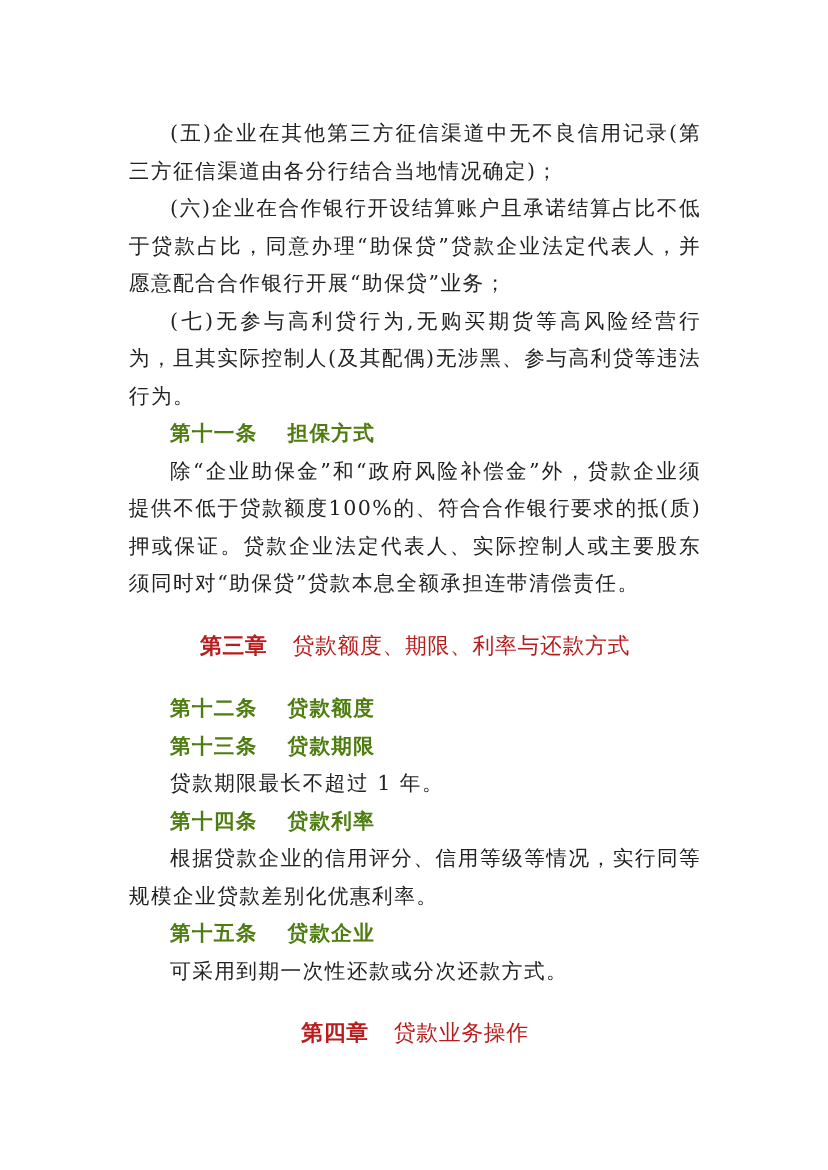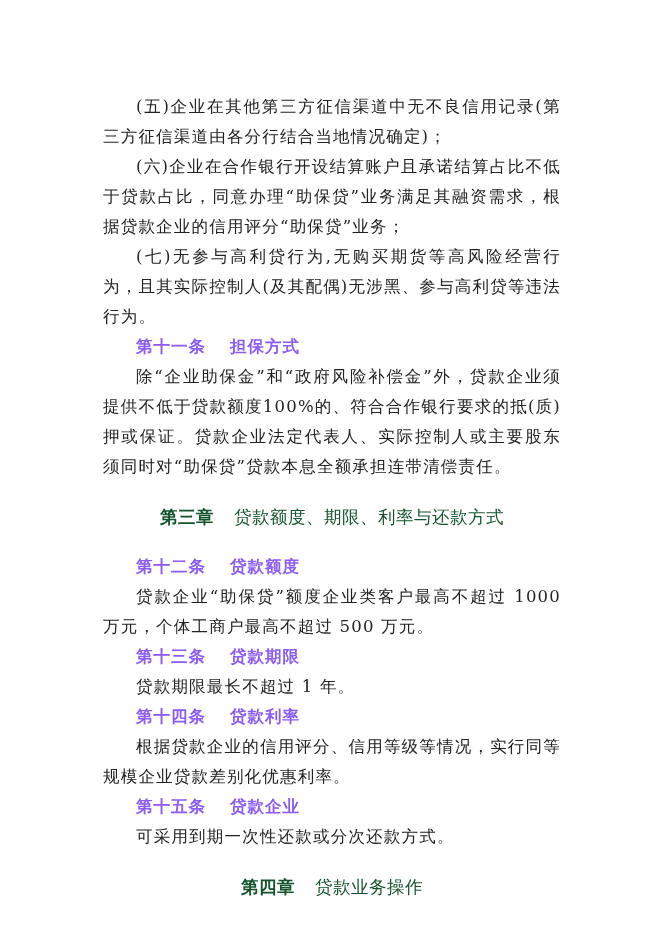--- a/index.html
+++ b/index.html
@@ -4,53 +4,52 @@
 <style>
   html, body { margin: 0; padding: 0; background: #ffffff; }
   body { width: 662px; height: 936px; position: relative; overflow: hidden; }
   .page {
     position: absolute; left: 103px; top: 92px; width: 458px;
     font-family: "DejaVu Serif", "Liberation Serif", serif;
     font-size: 16.5px; color: #222; line-height: 30px;
   }
   .p { margin: 0; text-align: justify; text-align-last: left; letter-spacing: 1.2px; }
   .indent { text-indent: 33px; }
-  .article { margin: 0; font-weight: bold; text-indent: 33px; letter-spacing: 1px; color: #8b5cf6; }
+  .article { margin: 0; font-weight: bold; text-indent: 33px; letter-spacing: 1px; color: #4d7c0f; }
   .article .gap { display: inline-block; width: 24px; }
   .chapter {
     margin: 0; text-align: center; font-family: "DejaVu Sans", "Liberation Sans", sans-serif;
-    font-size: 17.5px; color: #14532d; letter-spacing: 0.5px;
+    font-size: 17.5px; color: #b91c1c; letter-spacing: 0.5px;
   }
   .chapter .num { font-weight: bold; }
   .chapter .gap { display: inline-block; width: 20px; }
   .ch3 { margin-top: 20px; margin-bottom: 20px; }
   .ch4 { margin-top: 20px; }
 </style>
 </head>
 <body>
 
 <div class="page">
 
   <p class="p indent">(五)企业在其他第三方征信渠道中无不良信用记录(第三方征信渠道由各分行结合当地情况确定)；</p>
-  <p class="p indent">(六)企业在合作银行开设结算账户且承诺结算占比不低于贷款占比，同意办理“助保贷”业务满足其融资需求，根据贷款企业的信用评分“助保贷”业务；</p>
+  <p class="p indent">(六)企业在合作银行开设结算账户且承诺结算占比不低于贷款占比，同意办理“助保贷”贷款企业法定代表人，并愿意配合合作银行开展“助保贷”业务；</p>
   <p class="p indent">(七)无参与高利贷行为,无购买期货等高风险经营行为，且其实际控制人(及其配偶)无涉黑、参与高利贷等违法行为。</p>
 
   <p class="article">
     <span>第十一条</span><span class="gap"></span><span>担保方式</span>
   </p>
   <p class="p indent">除“企业助保金”和“政府风险补偿金”外，贷款企业须提供不低于贷款额度100%的、符合合作银行要求的抵(质)押或保证。贷款企业法定代表人、实际控制人或主要股东须同时对“助保贷”贷款本息全额承担连带清偿责任。</p>
 
   <p class="chapter ch3">
     <span class="num">第三章</span><span class="gap"></span><span>贷款额度、期限、利率与还款方式</span>
   </p>
 
   <p class="article">
     <span>第十二条</span><span class="gap"></span><span>贷款额度</span>
   </p>
-  <p class="p indent">贷款企业“助保贷”额度企业类客户最高不超过 1000 万元，个体工商户最高不超过 500 万元。</p>
 
   <p class="article">
     <span>第十三条</span><span class="gap"></span><span>贷款期限</span>
   </p>
   <p class="p indent">贷款期限最长不超过 1 年。</p>
 
   <p class="article">
     <span>第十四条</span><span class="gap"></span><span>贷款利率</span>
   </p>
   <p class="p indent">根据贷款企业的信用评分、信用等级等情况，实行同等规模企业贷款差别化优惠利率。</p>

